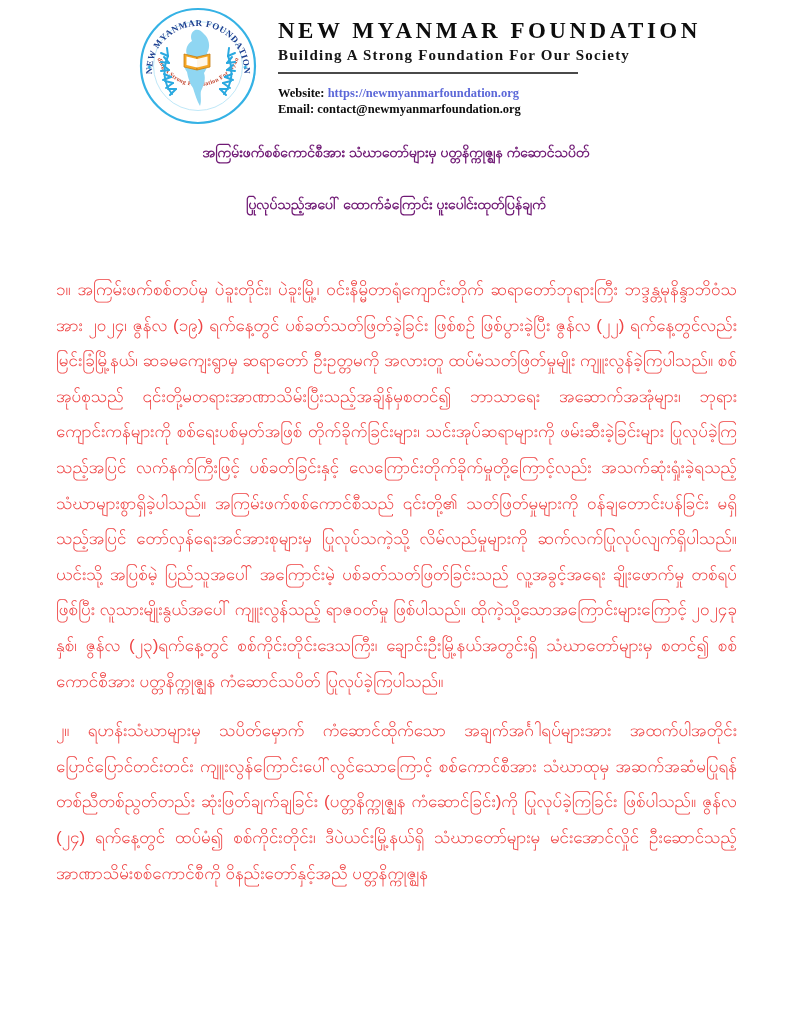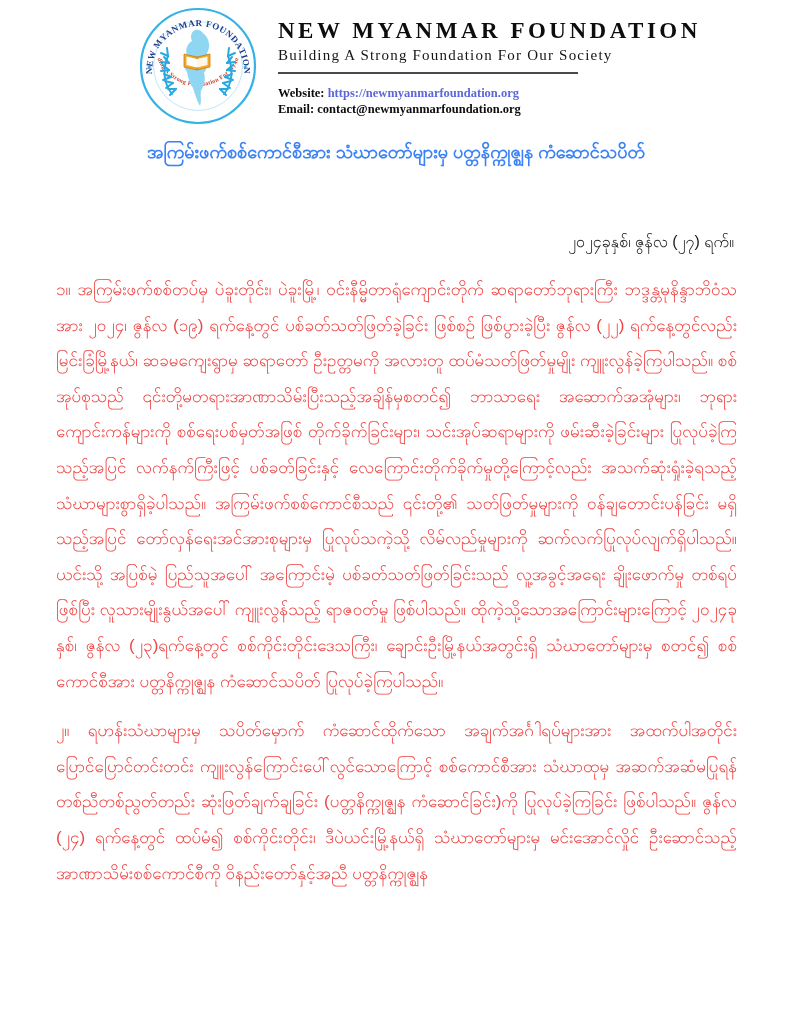--- a/index.html
+++ b/index.html
@@ -9,31 +9,31 @@
   }
   
   .letterhead{position:absolute;top:6px;left:138px;display:flex;align-items:flex-start;}
   .logo{width:120px;height:120px;flex:0 0 auto;}
   .head-text{margin-left:20px;padding-top:12px;}
   .org-name{
     font-weight:bold;font-size:23px;letter-spacing:3.5px;color:#0d0d0d;
     font-family:"Liberation Serif", serif;white-space:nowrap;
   }
   .tagline{
-    font-weight:normal;font-size:15px;letter-spacing:1.2px;color:#151515;margin-top:3px;
+    font-weight:bold;font-size:15px;letter-spacing:1.2px;color:#151515;margin-top:3px;
     white-space:nowrap;
   }
   .head-rule{width:300px;height:2px;background:#4a4a4a;margin:8px 0 11px 0;}
   .contact-line{font-size:12.5px;font-weight:bold;line-height:16px;color:#0d0d0d;}
   .contact-line .url{color:#5b67d8;text-decoration:none;}
   
   .mm{font-family:"Liberation Sans", sans-serif;}
   .doc-title{
     position:absolute;top:126px;left:48px;right:48px;text-align:center;
-    font-weight:bold;font-size:18px;line-height:52px;color:#3b82f6;
+    font-weight:bold;font-size:14px;line-height:52px;color:#701a75;
   }
   .doc-date{
     position:absolute;top:231px;right:58px;font-size:16px;color:#1a1a1a;
   }
   .doc-body{
     position:absolute;top:272px;left:56px;right:55px;
     font-size:17px;line-height:35.6px;text-align:justify;color:#ef4444;
   }
   .doc-body p{margin:0 0 14px 0;}
   .doc-body p:last-child{margin-bottom:0;}
@@ -96,22 +96,22 @@
       </div>
       <div class="contact-line">
         <span>Email:</span>
         <span>contact@newmyanmarfoundation.org</span>
       </div>
     </div>
   </div>
 
   <div class="doc-title mm">
     <div>အကြမ်းဖက်စစ်ကောင်စီအား  သံဃာတော်များမှ ပတ္တနိက္ကုဇ္ဈန ကံဆောင်သပိတ်</div>
+    <div>ပြုလုပ်သည့်အပေါ် ထောက်ခံကြောင်း ပူးပေါင်းထုတ်ပြန်ချက်</div>
   </div>
 
-  <div class="doc-date mm">၂၀၂၄ခုနှစ်၊ ဇွန်လ (၂၇) ရက်။</div>
 
   <div class="doc-body mm">
     <p>၁။ အကြမ်းဖက်စစ်တပ်မှ ပဲခူးတိုင်း၊ ပဲခူးမြို့၊ ဝင်းနီမ္မိတာရုံကျောင်းတိုက် ဆရာတော်ဘုရားကြီး ဘဒ္ဒန္တမုနိန္ဒာဘိဝံသ အား ၂၀၂၄၊ ဇွန်လ (၁၉) ရက်နေ့တွင် ပစ်ခတ်သတ်ဖြတ်ခဲ့ခြင်း ဖြစ်စဉ် ဖြစ်ပွားခဲ့ပြီး ဇွန်လ (၂၂) ရက်နေ့တွင်လည်း မြင်းခြံမြို့နယ်၊ ဆခမကျေးရွာမှ ဆရာတော် ဦးဥတ္တမကို အလားတူ ထပ်မံသတ်ဖြတ်မှုမျိုး ကျူးလွန်ခဲ့ကြပါသည်။ စစ်အုပ်စုသည် ၎င်းတို့မတရားအာဏာသိမ်းပြီးသည့်အချိန်မှစတင်၍ ဘာသာရေး အဆောက်အအုံများ၊ ဘုရားကျောင်းကန်များကို စစ်ရေးပစ်မှတ်အဖြစ် တိုက်ခိုက်ခြင်းများ၊ သင်းအုပ်ဆရာများကို ဖမ်းဆီးခဲ့ခြင်းများ ပြုလုပ်ခဲ့ကြသည့်အပြင် လက်နက်ကြီးဖြင့် ပစ်ခတ်ခြင်းနှင့် လေကြောင်းတိုက်ခိုက်မှုတို့ကြောင့်လည်း အသက်ဆုံးရှုံးခဲ့ရသည့် သံဃာများစွာရှိခဲ့ပါသည်။ အကြမ်းဖက်စစ်ကောင်စီသည် ၎င်းတို့၏ သတ်ဖြတ်မှုများကို ဝန်ချတောင်းပန်ခြင်း မရှိသည့်အပြင် တော်လှန်ရေးအင်အားစုများမှ ပြုလုပ်သကဲ့သို့ လိမ်လည်မှုများကို ဆက်လက်ပြုလုပ်လျက်ရှိပါသည်။ ယင်းသို့ အပြစ်မဲ့ ပြည်သူအပေါ် အကြောင်းမဲ့ ပစ်ခတ်သတ်ဖြတ်ခြင်းသည် လူ့အခွင့်အရေး ချိုးဖောက်မှု တစ်ရပ်ဖြစ်ပြီး လူသားမျိုးနွယ်အပေါ် ကျူးလွန်သည့် ရာဇဝတ်မှု ဖြစ်ပါသည်။ ထိုကဲ့သို့သောအကြောင်းများကြောင့် ၂၀၂၄ခုနှစ်၊ ဇွန်လ (၂၃)ရက်နေ့တွင် စစ်ကိုင်းတိုင်းဒေသကြီး၊ ချောင်းဦးမြို့နယ်အတွင်းရှိ သံဃာတော်များမှ စတင်၍ စစ်ကောင်စီအား ပတ္တနိက္ကုဇ္ဈန ကံဆောင်သပိတ် ပြုလုပ်ခဲ့ကြပါသည်။</p>
     <p>၂။ ရဟန်းသံဃာများမှ သပိတ်မှောက် ကံဆောင်ထိုက်သော အချက်အင်္ဂါရပ်များအား အထက်ပါအတိုင်း ပြောင်ပြောင်တင်းတင်း ကျူးလွန်ကြောင်းပေါ်လွင်သောကြောင့် စစ်ကောင်စီအား သံဃာထုမှ အဆက်အဆံမပြုရန် တစ်ညီတစ်ညွတ်တည်း ဆုံးဖြတ်ချက်ချခြင်း (ပတ္တနိက္ကုဇ္ဈန ကံဆောင်ခြင်း)ကို ပြုလုပ်ခဲ့ကြခြင်း ဖြစ်ပါသည်။ ဇွန်လ (၂၄) ရက်နေ့တွင် ထပ်မံ၍ စစ်ကိုင်းတိုင်း၊ ဒီပဲယင်းမြို့နယ်ရှိ သံဃာတော်များမှ မင်းအောင်လှိုင် ဦးဆောင်သည့် အာဏာသိမ်းစစ်ကောင်စီကို ဝိနည်းတော်နှင့်အညီ ပတ္တနိက္ကုဇ္ဈန</p>
   </div>
 
 </div>
 
 </body></html>

